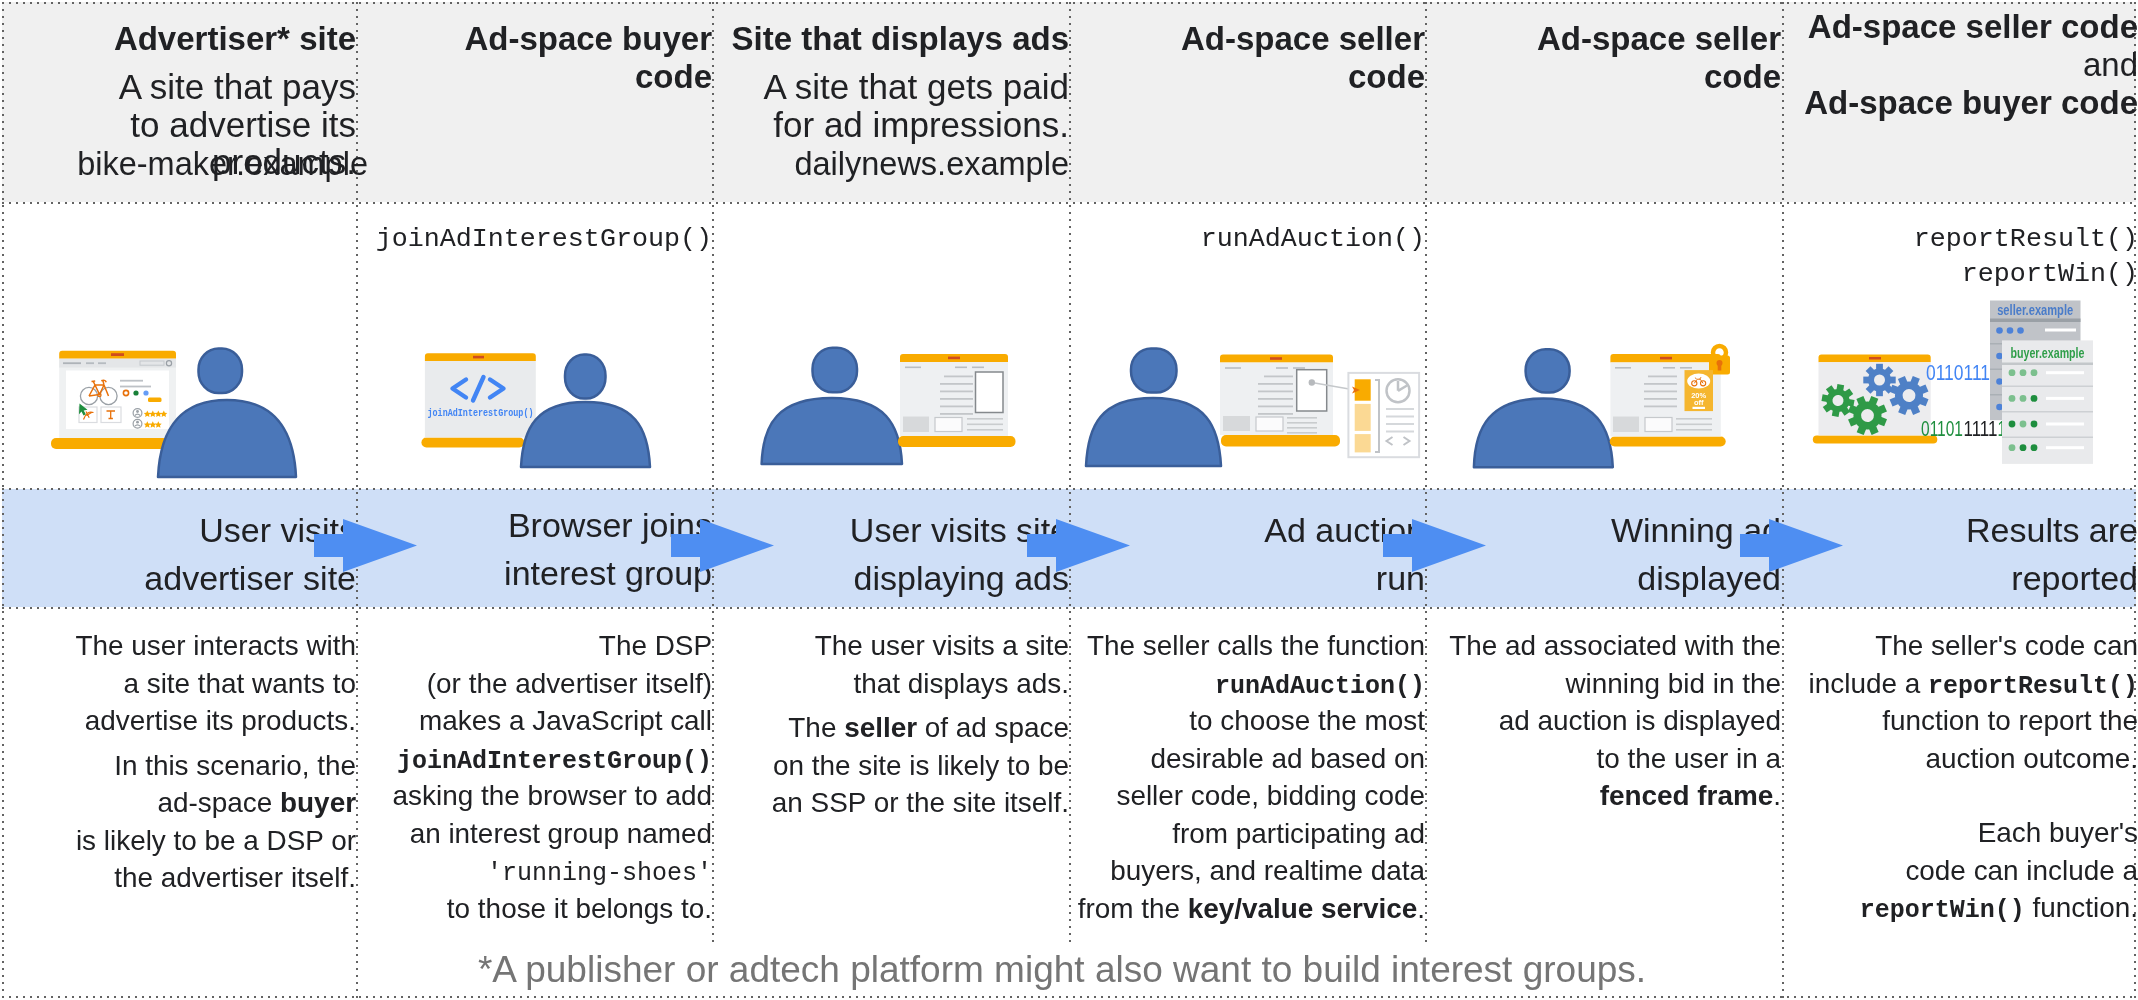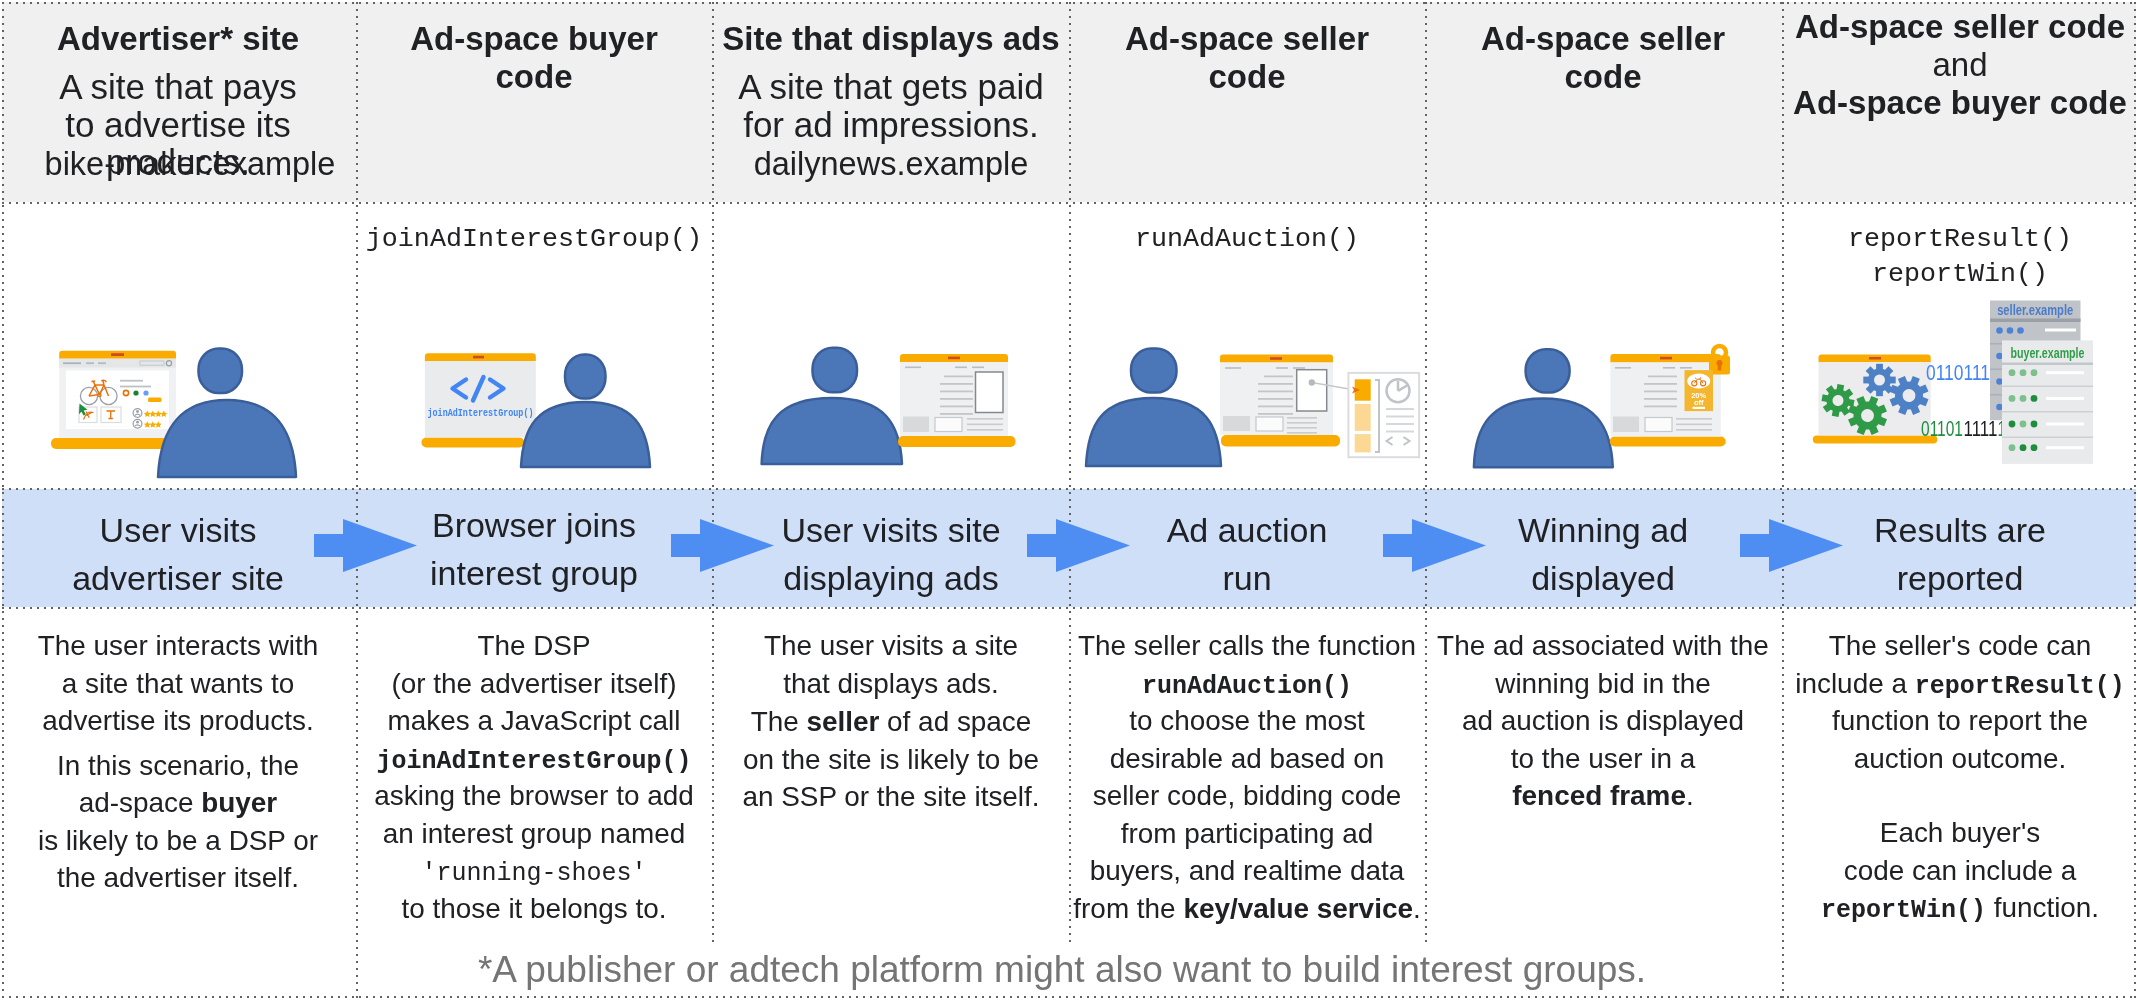--- a/index.html
+++ b/index.html
@@ -1,19 +1,19 @@
 <!DOCTYPE html>
 <html><head>
 <meta charset="utf-8">
 <style>
   html,body{margin:0;padding:0}
   body{width:2138px;height:1000px;background:#ffffff;font-family:"Liberation Sans",sans-serif;color:#202124;overflow:hidden}
   #root{position:absolute;left:0;top:0;width:2138px;height:1000px}
   .abs{position:absolute}
-  .col{position:absolute;width:356px;text-align:center}
+  .col{position:absolute;width:356px;text-align:right}
   .vline{position:absolute;width:2px;background-image:repeating-linear-gradient(to bottom,#636363 0px,#636363 2px,rgba(0,0,0,0) 2px,rgba(0,0,0,0) 7px)}
   .hline{position:absolute;height:2px;background-image:repeating-linear-gradient(to right,#636363 0px,#636363 2px,rgba(0,0,0,0) 2px,rgba(0,0,0,0) 7px)}
   .hbold{font-size:33px;line-height:38px;font-weight:bold}
   .hsub{font-size:35px;line-height:37.5px}
   .hdom{font-size:32.5px;line-height:40px}
   .code{font-family:"Liberation Mono",monospace;font-size:26.7px;line-height:35px}
   .band{font-size:34px;line-height:47.5px}
   .body{font-size:27.9px;line-height:37.5px}
   .mb{font-family:"Liberation Mono",monospace;font-weight:bold;font-size:25px;line-height:0}
   .mr{font-family:"Liberation Mono",monospace;font-size:25px;line-height:0}
@@ -85,21 +85,21 @@
 
   <div class="col body" style="left:0px;top:627px">
     <div>The user interacts with<br>a site that wants to<br>advertise its products.</div>
     <div style="margin-top:7px">In this scenario, the<br>ad-space <b>buyer</b><br>is likely to be a DSP or<br>the advertiser itself.</div>
   </div>
   <div class="col body" style="left:356px;top:627px">
     <div>The DSP<br>(or the advertiser itself)<br>makes a JavaScript call<br><span class="mb">joinAdInterestGroup()</span><br>asking the browser to add<br>an interest group named<br><span class="mr">'running-shoes'</span><br>to those it belongs to.</div>
   </div>
   <div class="col body" style="left:713px;top:627px">
     <div>The user visits a site<br>that displays ads.</div>
-    <div style="margin-top:1px">The <b>seller</b> of ad space<br>on the site is likely to be<br>an SSP or the site itself.</div>
+    <div style="margin-top:7px">The <b>seller</b> of ad space<br>on the site is likely to be<br>an SSP or the site itself.</div>
   </div>
   <div class="col body" style="left:1069px;top:627px">
     <div>The seller calls the function<br><span class="mb">runAdAuction()</span><br>to choose the most<br>desirable ad based on<br>seller code, bidding code<br>from participating ad<br>buyers, and realtime data<br>from the <b>key/value service</b>.</div>
   </div>
   <div class="col body" style="left:1425px;top:627px">
     <div>The ad associated with the<br>winning bid in the<br>ad auction is displayed<br>to the user in a<br><b>fenced frame</b>.</div>
   </div>
   <div class="col body" style="left:1782px;top:627px">
     <div>The seller's code can<br>include a <span class="mb">reportResult()</span><br>function to report the<br>auction outcome.</div>
     <div style="height:37px"></div>

